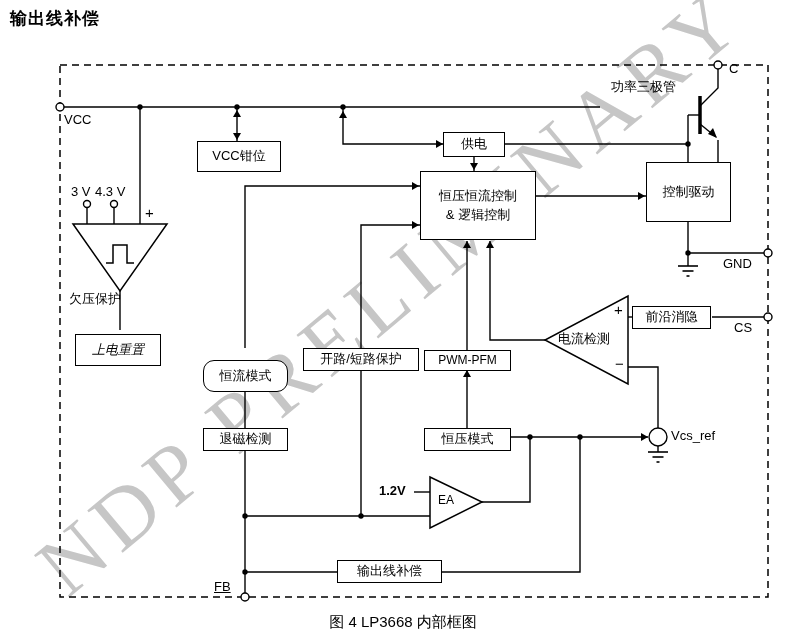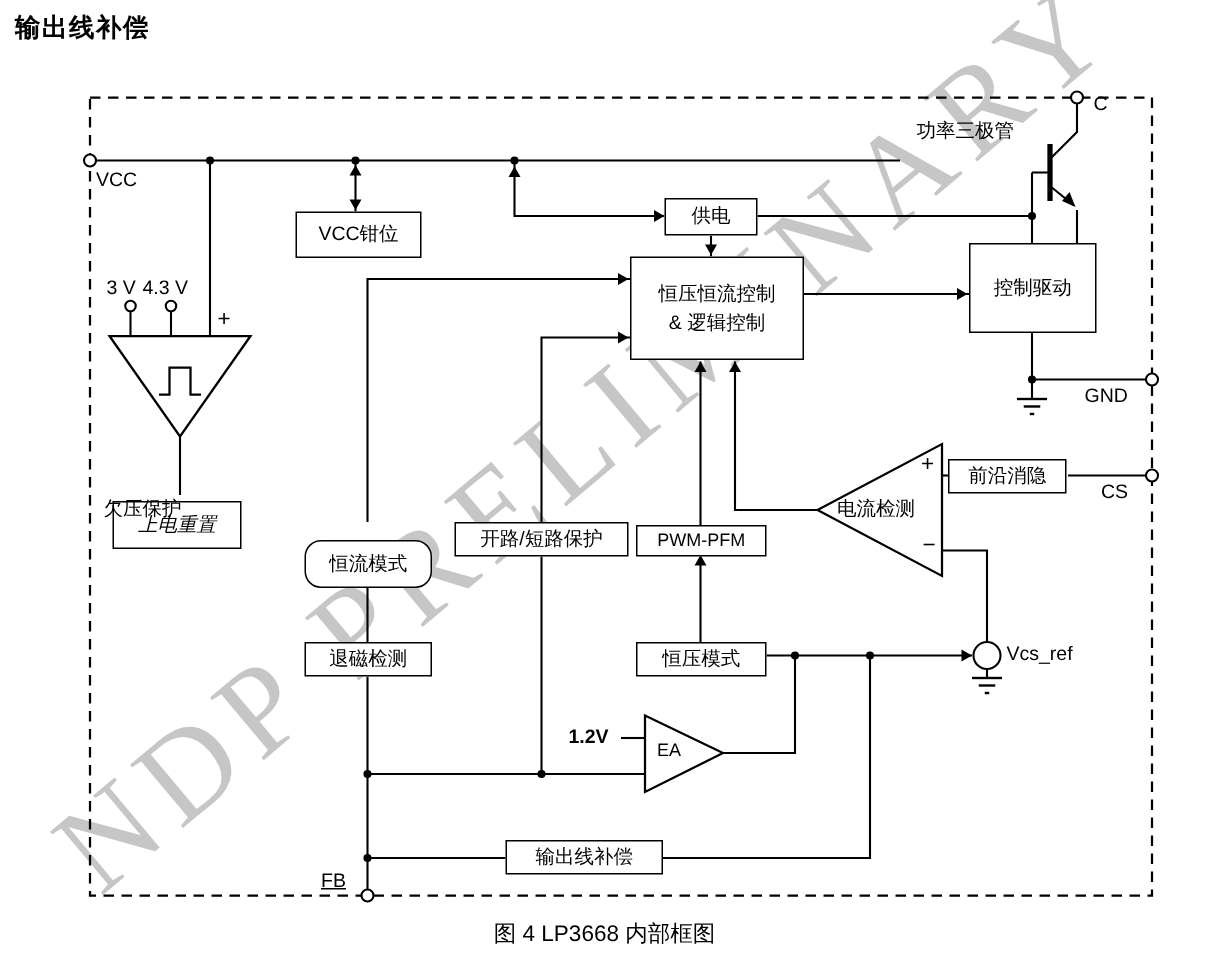--- a/index.html
+++ b/index.html
@@ -150,21 +150,21 @@
   <div class="box" style="left:337px;top:560px;width:105px;height:23px;">输出线补偿</div>
 
   <div class="txt" style="left:64px;top:113px;">VCC</div>
   <div class="txt" style="left:729px;top:62px;">C</div>
   <div class="txt" style="left:723px;top:257px;">GND</div>
   <div class="txt" style="left:734px;top:321px;">CS</div>
   <div class="txt" style="left:214px;top:580px;text-decoration:underline;">FB</div>
   <div class="txt" style="left:71px;top:185px;">3 V</div>
   <div class="txt" style="left:95px;top:185px;">4.3 V</div>
   <div class="txt sign" style="left:145px;top:205px;">+</div>
-  <div class="txt" style="left:69px;top:292px;margin-top:40px;">欠压保护</div>
+  <div class="txt" style="left:69px;top:292px;">欠压保护</div>
   <div class="txt" style="left:611px;top:80px;text-align:center;">功率三极管</div>
   <div class="txt" style="left:558px;top:332px;">电流检测</div>
   <div class="txt sign" style="left:614px;top:302px;">+</div>
   <div class="txt sign" style="left:615px;top:356px;">−</div>
   <div class="txt small" style="left:438px;top:494px;">EA</div>
   <div class="txt bold" style="left:379px;top:484px;">1.2V</div>
   <div class="txt" style="left:671px;top:429px;">Vcs_ref</div>
 
 </div>
 

